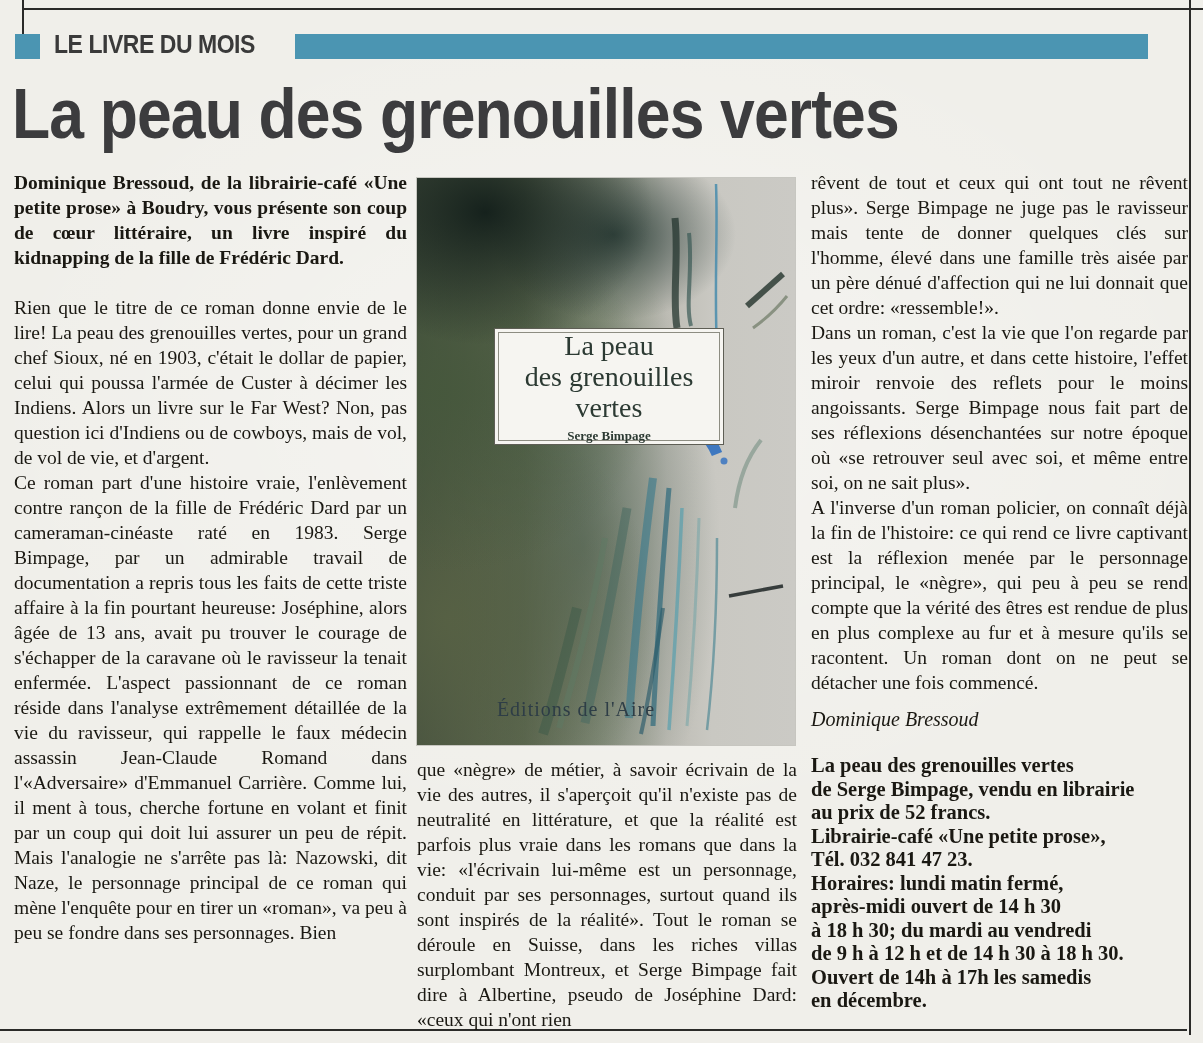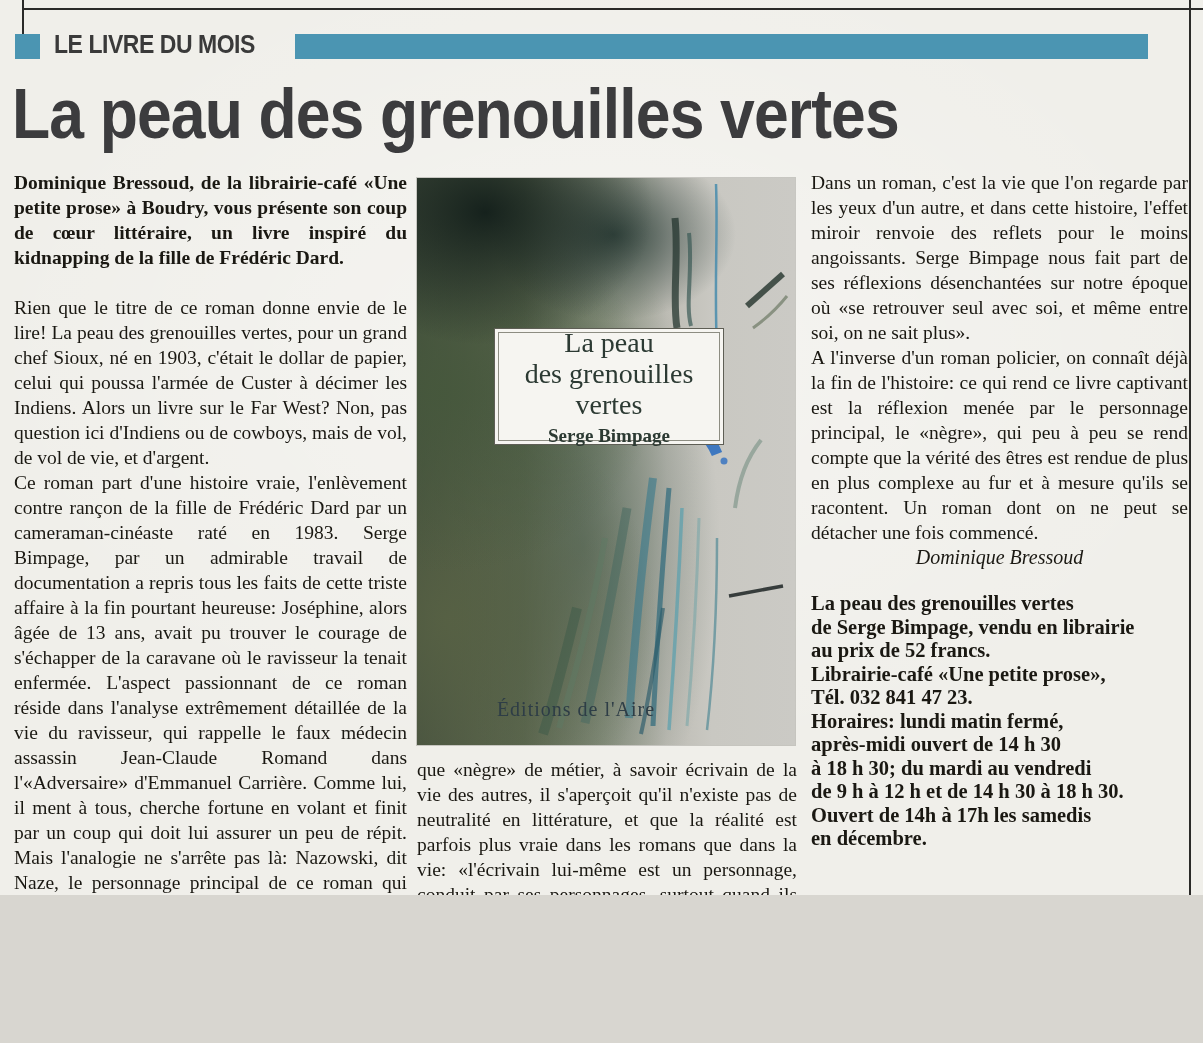--- a/index.html
+++ b/index.html
@@ -1,18 +1,18 @@
 <!DOCTYPE html>
 <html><head>
 <meta charset="utf-8">
 <style>
   html,body { margin:0; padding:0; }
   body { background:#d8d6d0; }
   .page {
-    position:relative; width:1203px; height:895px;
+    position:relative; width:1203px; height:1043px;
     background:
       radial-gradient(ellipse 900px 600px at 50% 40%, rgba(255,255,255,0.35), rgba(255,255,255,0) 70%),
       #f0efea;
     overflow:hidden;
     font-family:"Liberation Serif", serif;
     color:#1a1812;
   }
 
   
   .rule { position:absolute; background:#2a2a28; }
@@ -63,28 +63,28 @@
 
   .cover-box {
     position:absolute; left:77px; top:150px; width:228px; height:115px;
     background:#f6f5f1; border:1px solid #5e5e55;
   }
   .cover-box-inner {
     position:absolute; inset:3px; border:1px solid #8d8d82;
     display:flex; flex-direction:column; align-items:center; justify-content:center;
   }
   .cover-title-line { font-size:28px; line-height:31px; color:#2c3a33; text-align:center; }
-  .cover-author { margin-top:5px; font-size:19px; font-weight:bold; color:#2c3a33; }
+  .cover-author { margin-top:5px; font-size:13px; font-weight:bold; color:#2c3a33; }
   .cover-publisher {
     position:absolute; left:0; right:60px; bottom:24px; text-align:center;
     font-size:20px; color:#2e3d46; letter-spacing:1px;
   }
 
   
-  .byline { font-style:italic; text-align:center; font-size:20px; line-height:25px; margin-top:0; }
+  .byline { font-style:italic; text-align:left; font-size:20px; line-height:25px; margin-top:12px; }
   .info-box { margin-top:22px; text-align:left; }
   .info-line { font-weight:bold; font-size:20.5px; line-height:23.5px; }
 </style>
 </head>
 <body>
 
 <div class="page">
 
   <div class="rule top-rule"></div>
   <div class="rule top-left-tick"></div>
@@ -139,20 +139,21 @@
           <div class="cover-author">Serge Bimpage</div>
         </div>
       </div>
 
       <div class="cover-publisher">Éditions de l'Aire</div>
     </div>
     <p>que «nègre» de métier, à savoir écrivain de la vie des autres, il s'aperçoit qu'il n'existe pas de neutralité en littérature, et que la réalité est parfois plus vraie dans les romans que dans la vie: «l'écrivain lui-même est un personnage, conduit par ses personnages, surtout quand ils sont inspirés de la réalité». Tout le roman se déroule en Suisse, dans les riches villas surplombant Montreux, et Serge Bimpage fait dire à Albertine, pseudo de Joséphine Dard: «ceux qui n'ont rien</p>
   </div>
 
   <div class="col col3">
+    <p>rêvent de tout et ceux qui ont tout ne rêvent plus». Serge Bimpage ne juge pas le ravisseur mais tente de donner quelques clés sur l'homme, élevé dans une famille très aisée par un père dénué d'affection qui ne lui donnait que cet ordre: «ressemble!».</p>
     <p>Dans un roman, c'est la vie que l'on regarde par les yeux d'un autre, et dans cette histoire, l'effet miroir renvoie des reflets pour le moins angoissants. Serge Bimpage nous fait part de ses réflexions désenchantées sur notre époque où «se retrouver seul avec soi, et même entre soi, on ne sait plus».</p>
     <p>A l'inverse d'un roman policier, on connaît déjà la fin de l'histoire: ce qui rend ce livre captivant est la réflexion menée par le personnage principal, le «nègre», qui peu à peu se rend compte que la vérité des êtres est rendue de plus en plus complexe au fur et à mesure qu'ils se racontent. Un roman dont on ne peut se détacher une fois commencé.</p>
     <div class="byline">Dominique Bressoud</div>
 
     <div class="info-box">
       <div class="info-line">La peau des grenouilles vertes</div>
       <div class="info-line">de Serge Bimpage, vendu en librairie</div>
       <div class="info-line">au prix de 52 francs.</div>
       <div class="info-line">Librairie-café «Une petite prose»,</div>
       <div class="info-line">Tél. 032 841 47 23.</div>

